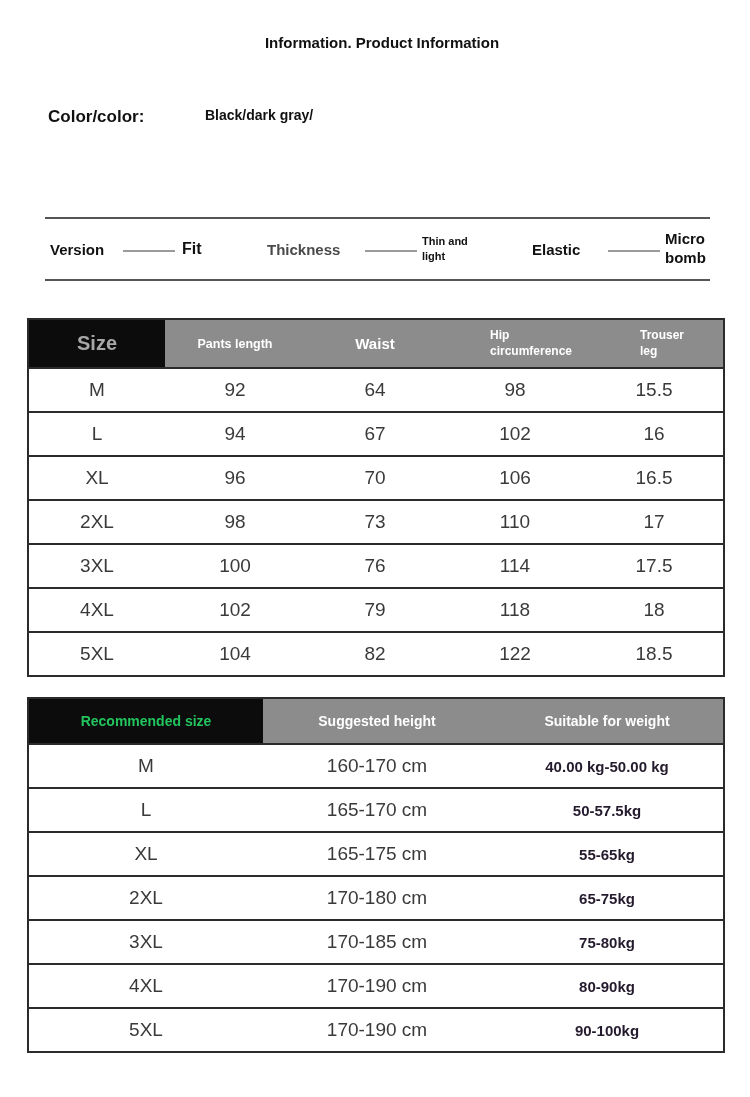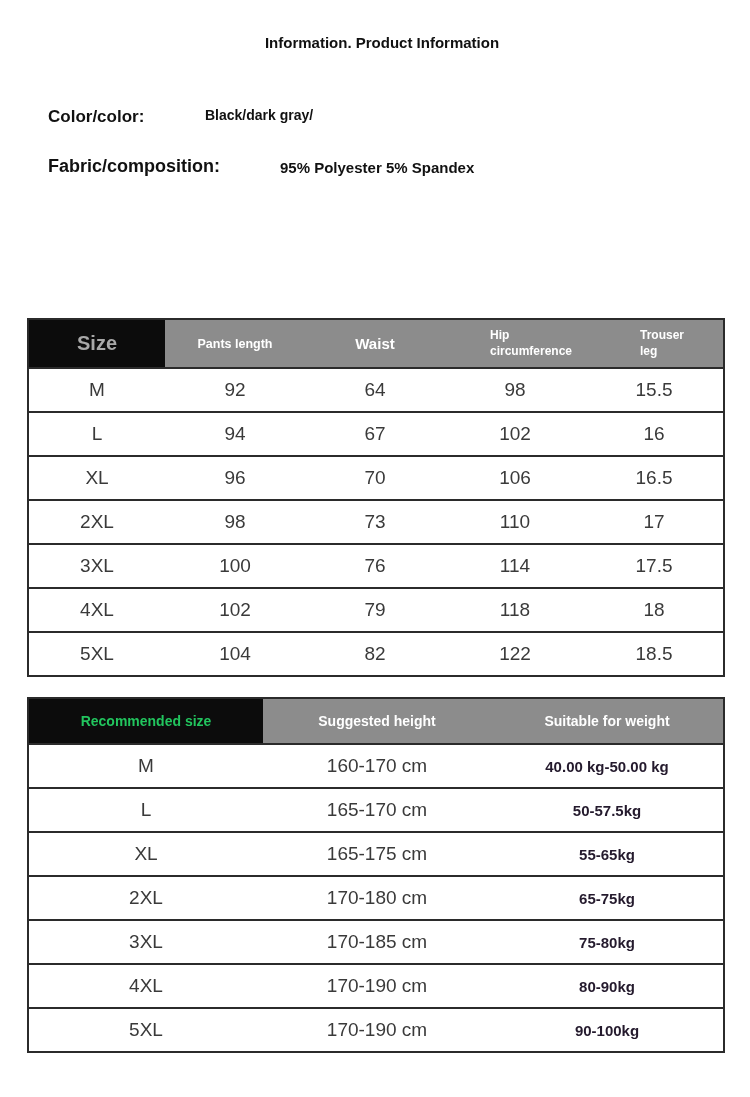--- a/index.html
+++ b/index.html
@@ -72,23 +72,32 @@
 </style>
 </head>
 <body>
 
 <div class="page">
 
   <div class="page-title">Information. Product Information</div>
 
   <div class="detail-label color-label">Color/color:</div>
   <div class="detail-label color-value">Black/dark gray/</div>
-  <div class="detail-label fabric-label">Fabric/composition:</div>
-  <div class="detail-label fabric-value">95% Polyester 5% Spandex</div>
-
+
+  <div class="attr-band">
+    <span class="attr-item attr-version">Version</span>
+    <span class="attr-dash dash-1"></span>
+    <span class="attr-item attr-fit">Fit</span>
+    <span class="attr-item attr-thickness">Thickness</span>
+    <span class="attr-dash dash-2"></span>
+    <span class="attr-item attr-thin">Thin and light</span>
+    <span class="attr-item attr-elastic">Elastic</span>
+    <span class="attr-dash dash-3"></span>
+    <span class="attr-item attr-micro">Micro bomb</span>
+  </div>
 
   <table class="size-table">
     <colgroup>
         <col class="c1-1">
         <col class="c1-2">
         <col class="c1-3">
         <col class="c1-4">
         <col class="c1-5">
       </colgroup>
     <tbody>

